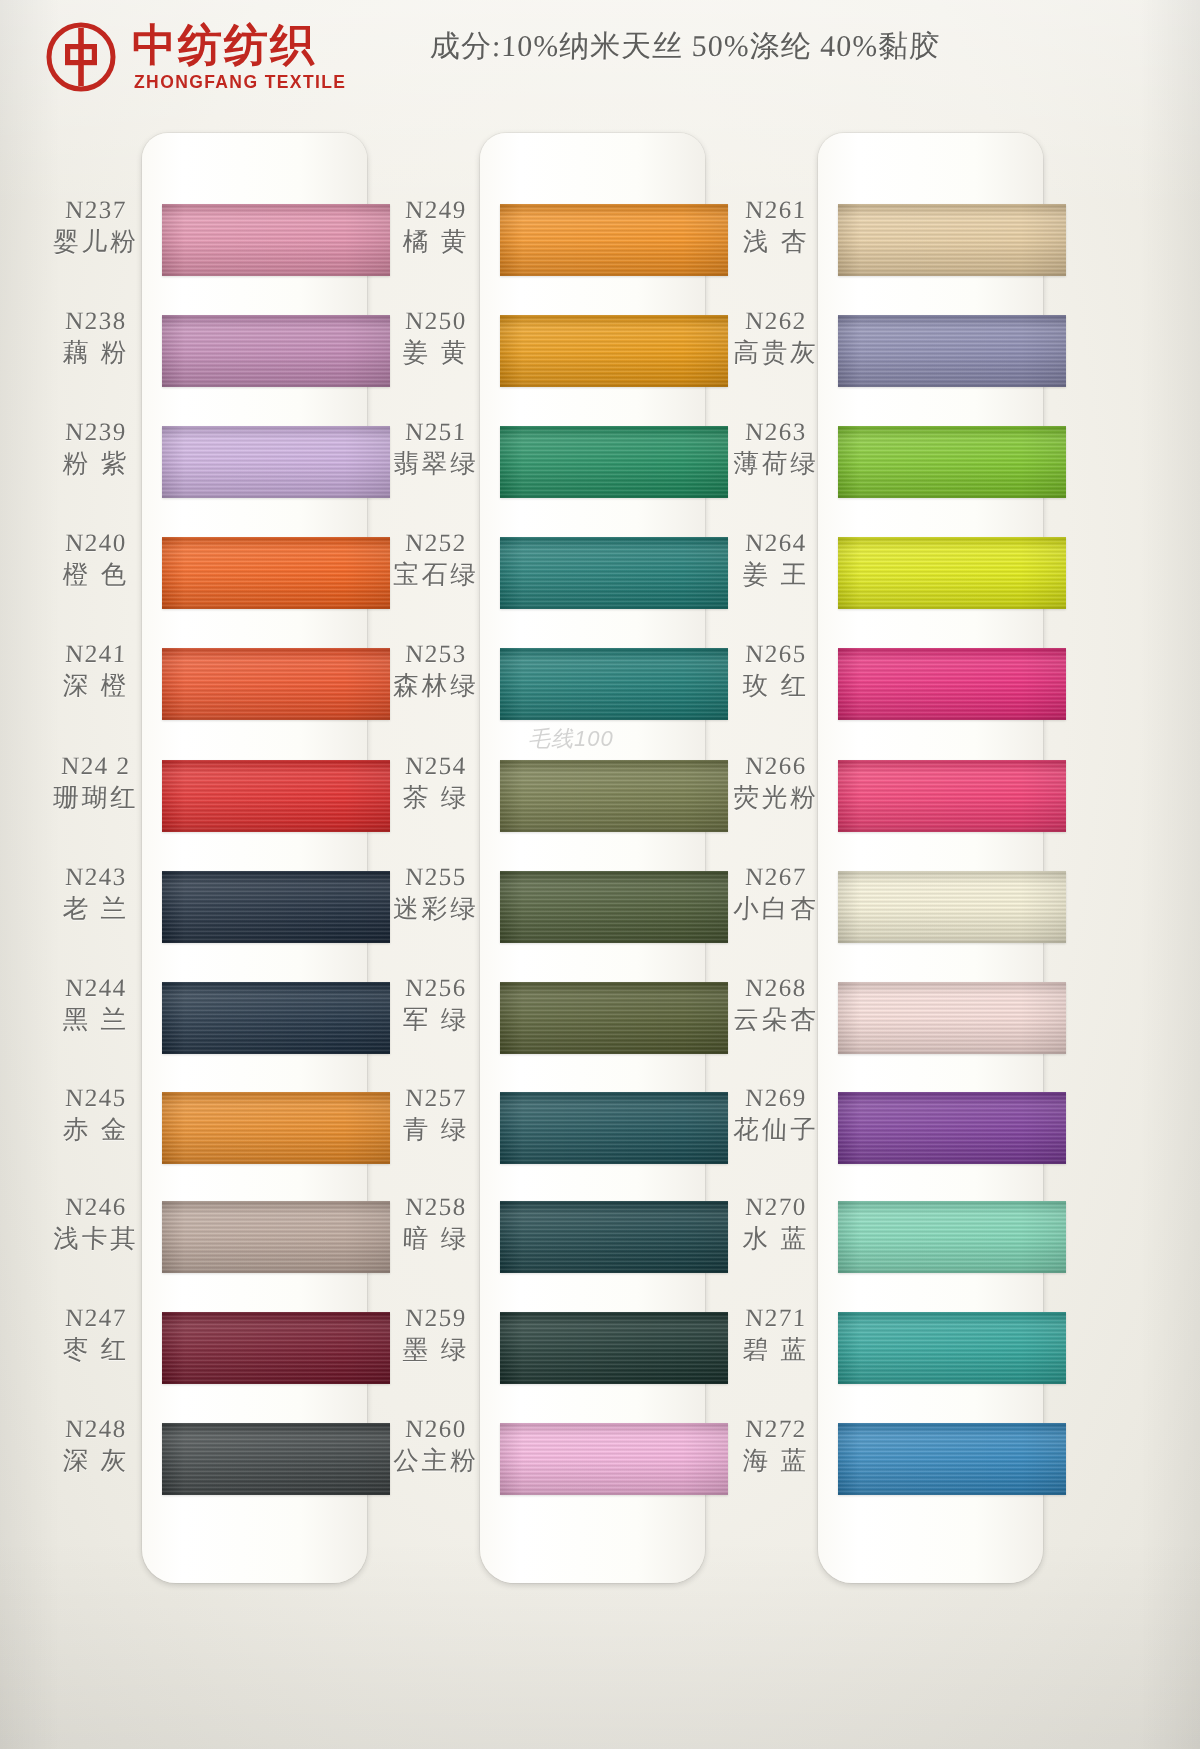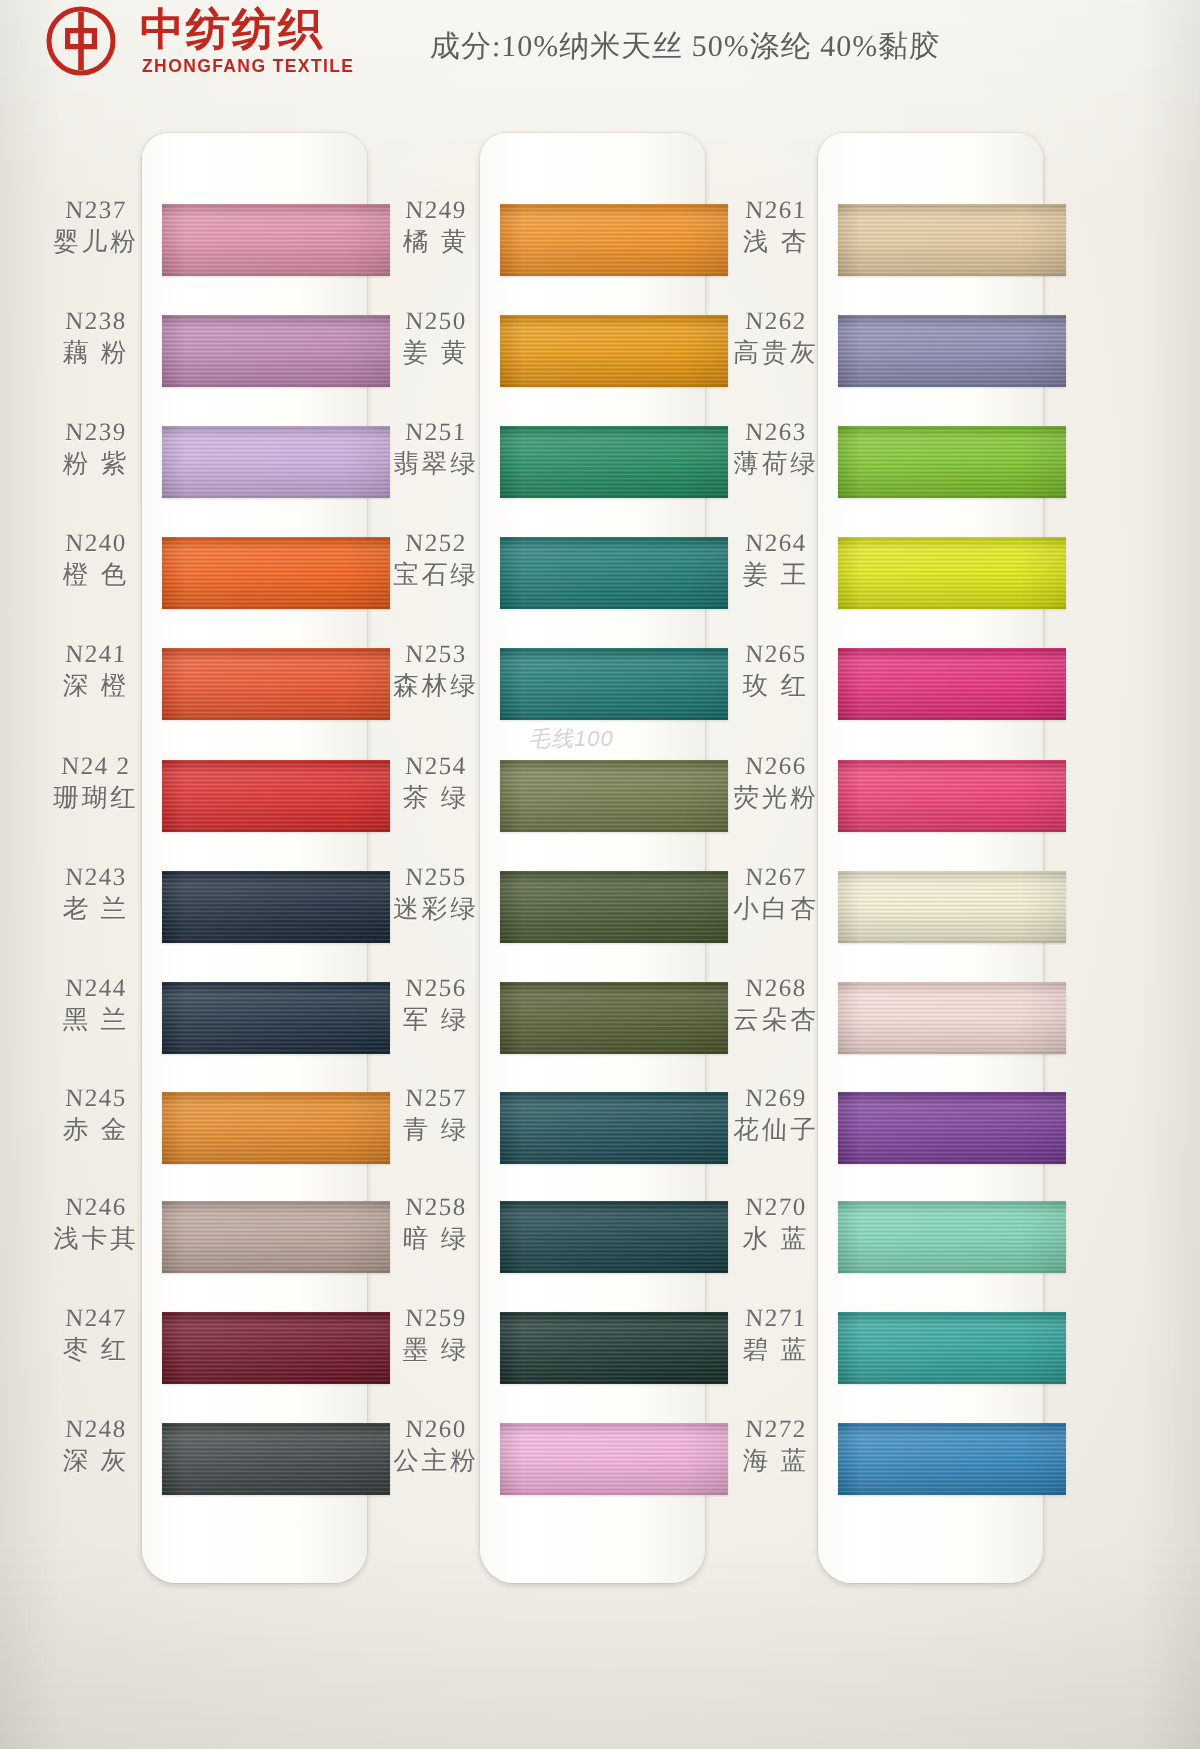--- a/index.html
+++ b/index.html
@@ -18,21 +18,21 @@
   }
   .paper:after{
     content:"";position:absolute;inset:0;
     background:
       linear-gradient(90deg, rgba(0,0,0,0.05) 0%, rgba(0,0,0,0) 5%, rgba(0,0,0,0) 95%, rgba(0,0,0,0.05) 100%),
       linear-gradient(180deg, rgba(255,255,255,0.35) 0%, rgba(0,0,0,0) 12%, rgba(0,0,0,0) 88%, rgba(0,0,0,0.06) 100%);
   }
 
   
   .header{position:absolute;left:0;top:0;width:1200px;height:118px;}
-  .brand{position:absolute;left:44px;top:4px;display:flex;align-items:center;gap:22px;}
+  .brand{position:absolute;left:44px;top:20px;display:flex;align-items:center;gap:14px;}
   .logo-mark{width:74px;height:74px;position:relative;}
   .logo-mark svg{display:block;}
   .brand-text{display:flex;flex-direction:column;line-height:1;}
   .brand-cn{
     font-family:"DejaVu Sans", sans-serif;
     font-weight:bold;font-size:44px;color:#c0271f;letter-spacing:2px;
   }
   .brand-en{
     font-family:"Liberation Sans", sans-serif;
     font-weight:bold;font-size:17.5px;color:#c0271f;letter-spacing:1.4px;

